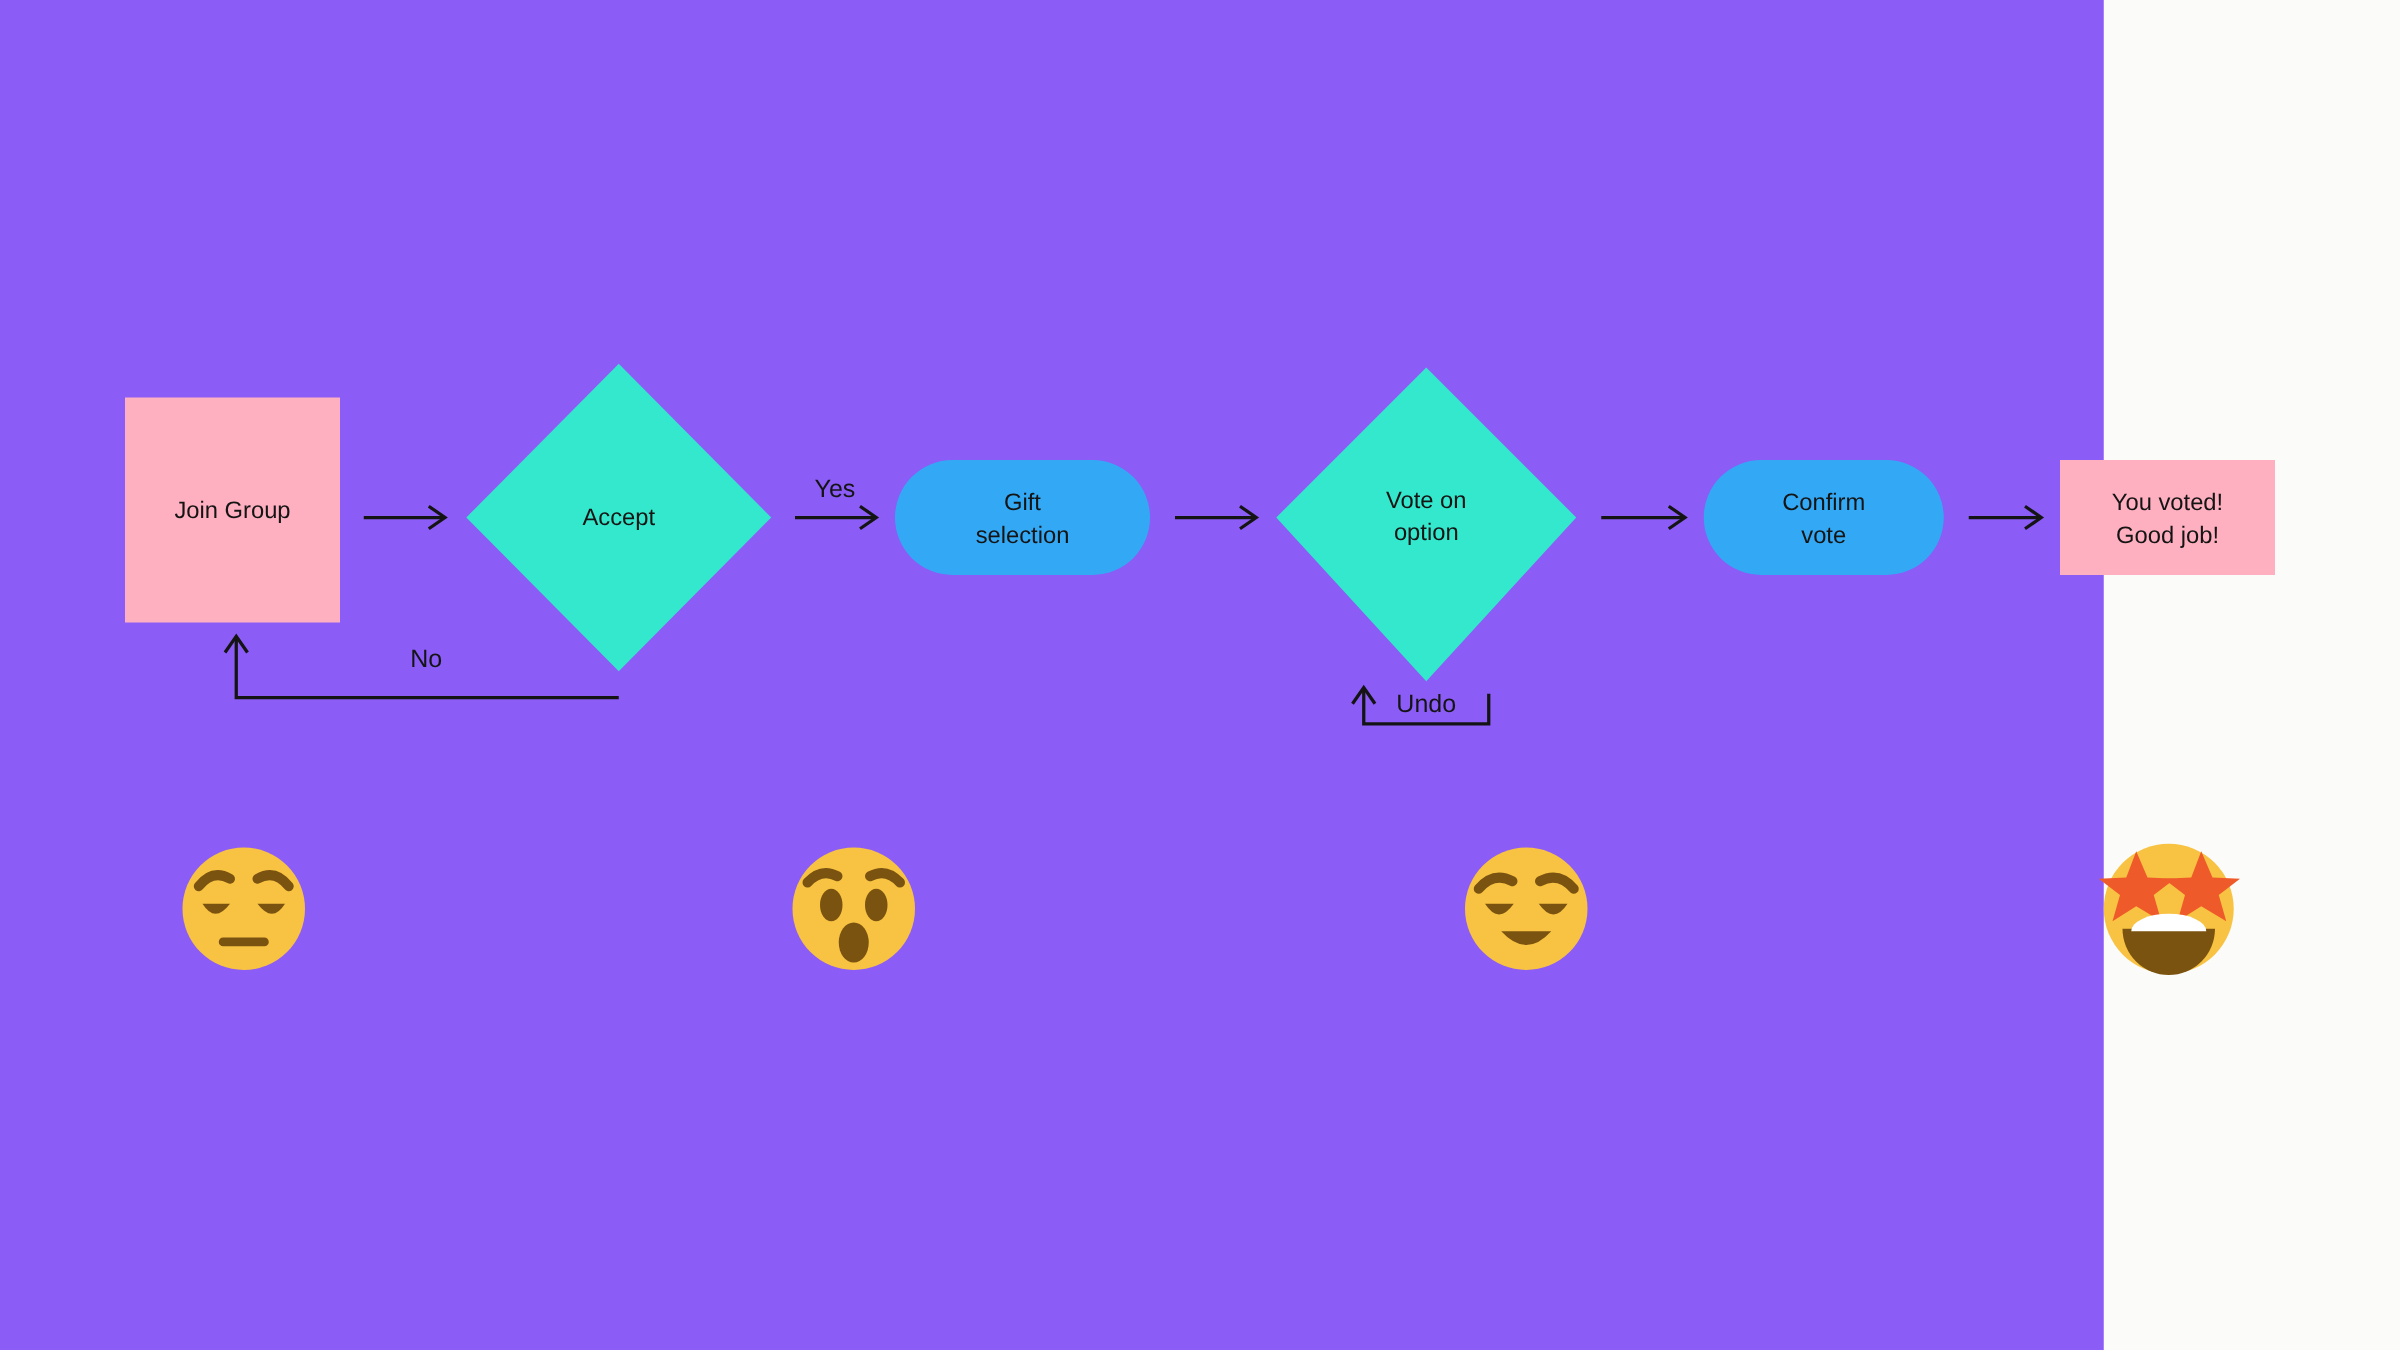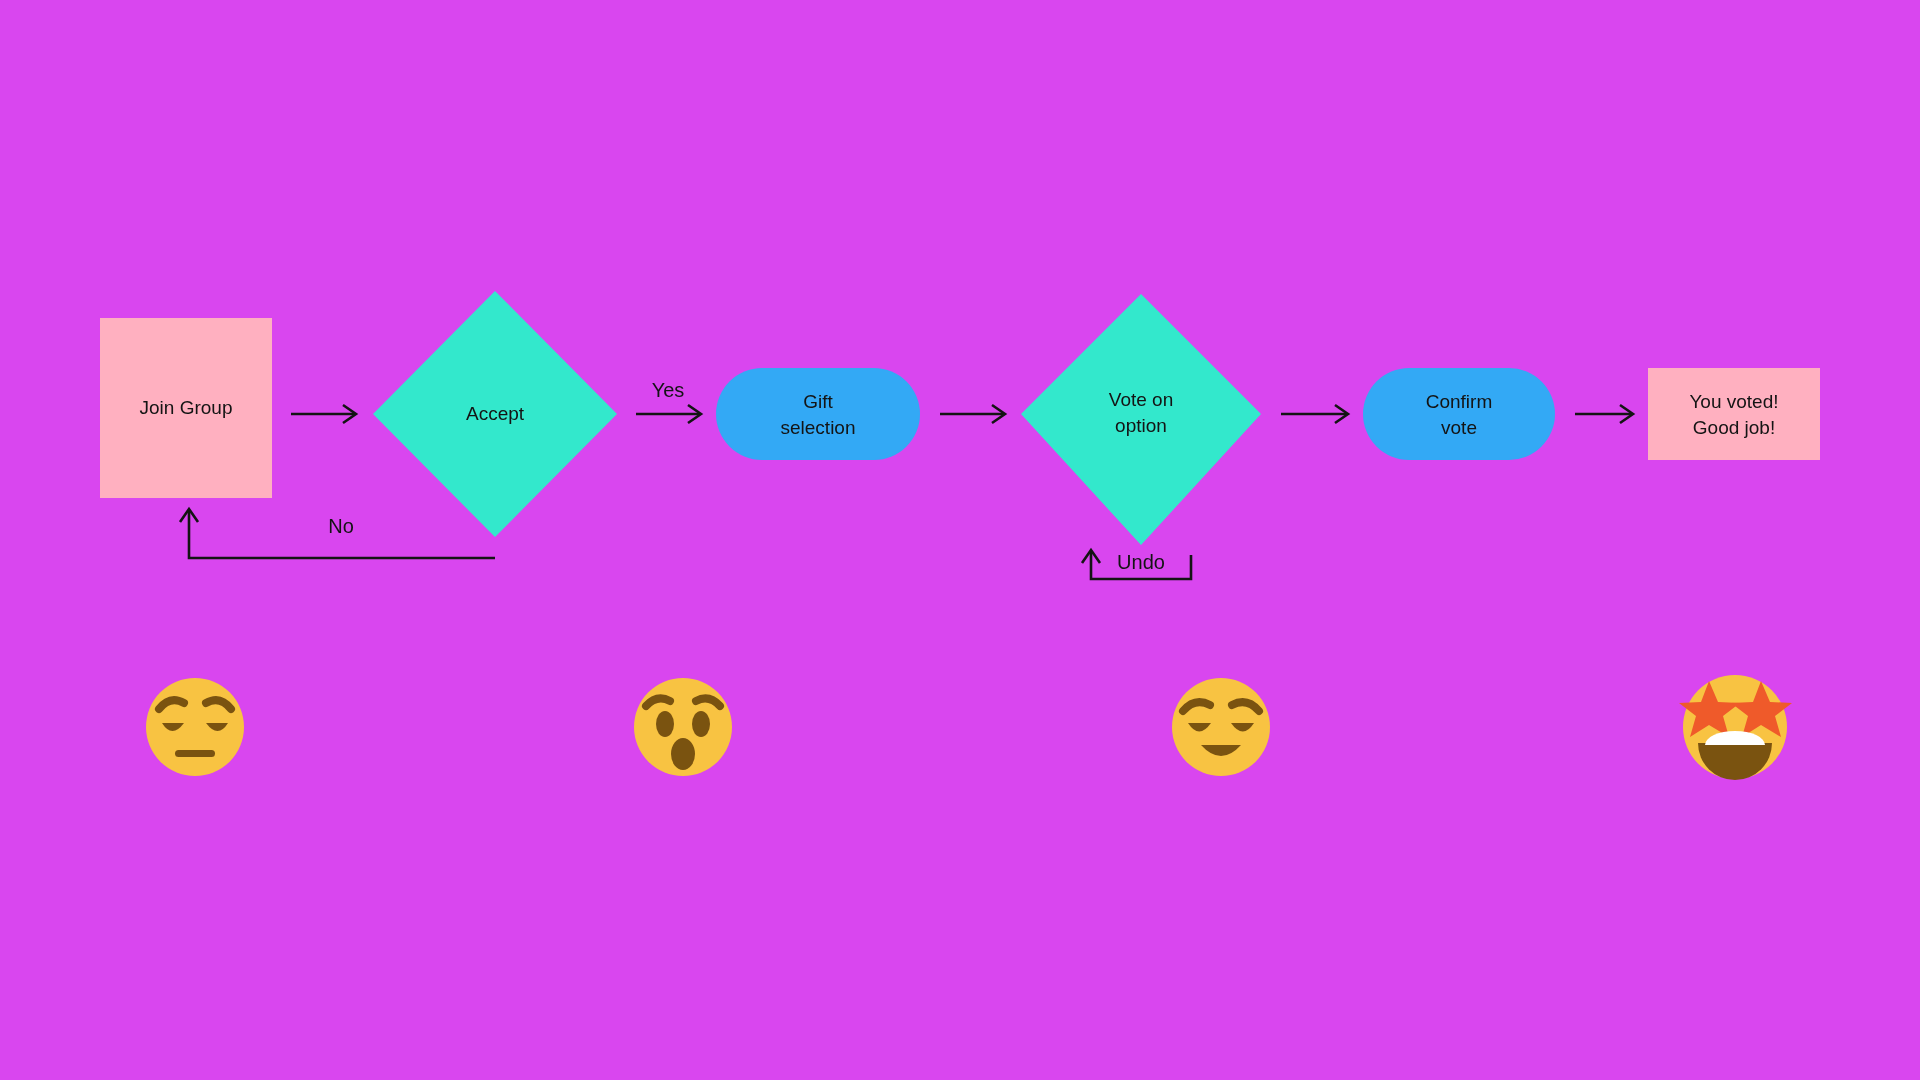--- a/index.html
+++ b/index.html
@@ -8,23 +8,23 @@
     background: #fbfbfa;
   }
   body {
     width: 1920px;
     height: 1080px;
     overflow: hidden;
     font-family: "Liberation Sans", sans-serif;
   }
   #stage {
     position: relative;
-    width: 1920px;
+    width: 1683px;
     height: 1080px;
-    background: #d946ef;
+    background: #8b5cf6;
   }
   svg#flow {
     position: absolute;
     left: 0;
     top: 0;
     width: 1920px;
     height: 1080px;
     display: block;
   }
   .node-label {

